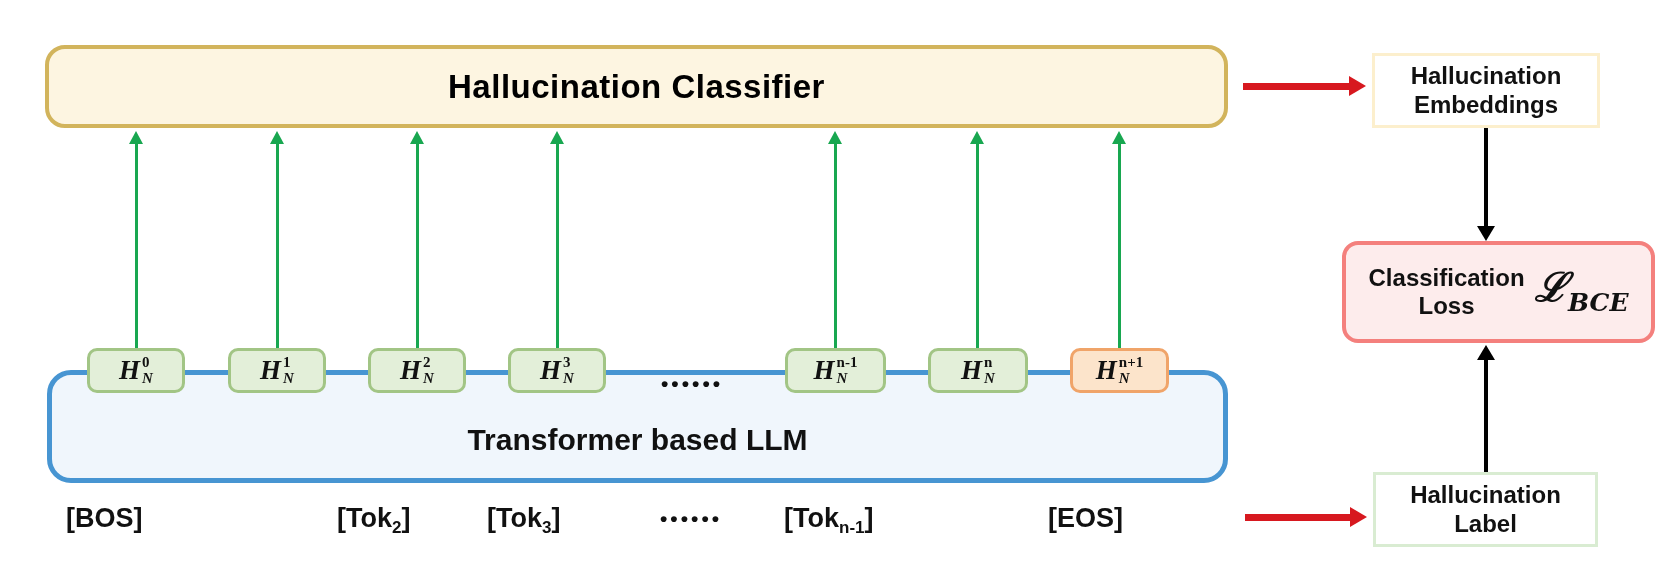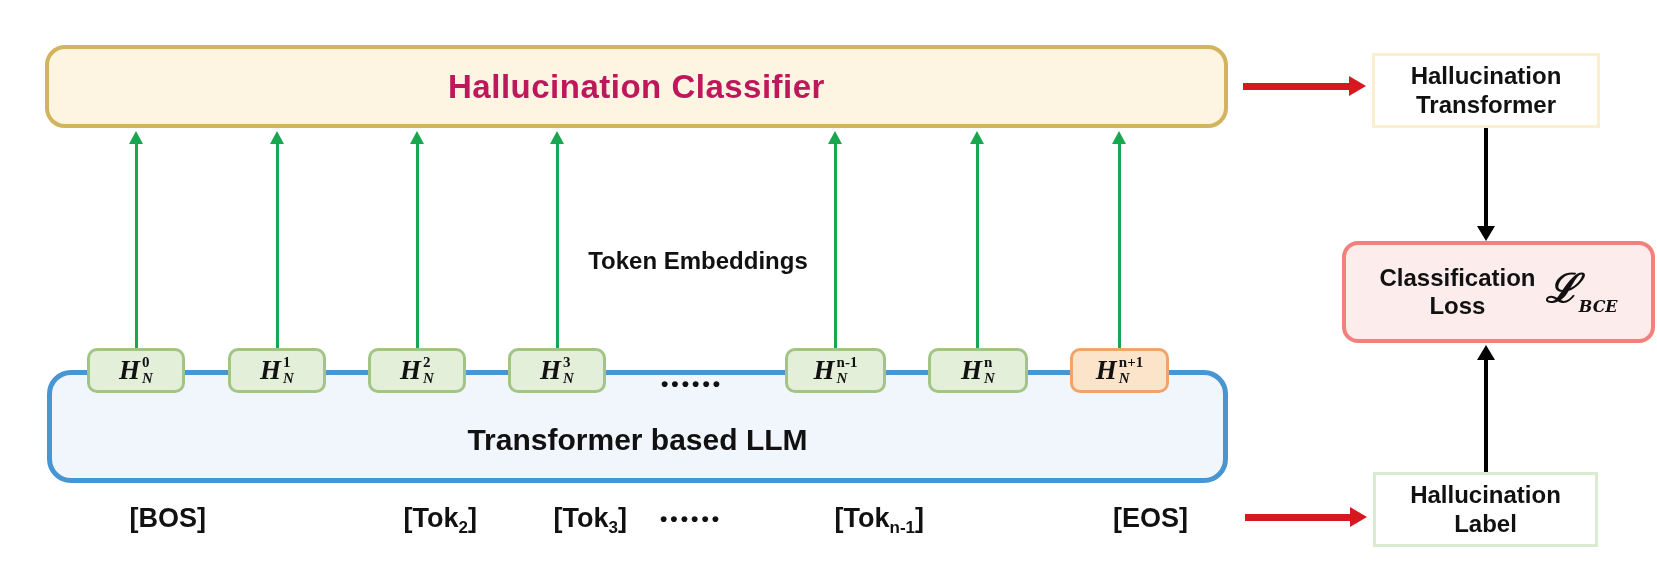--- a/index.html
+++ b/index.html
@@ -3,21 +3,21 @@
 <meta charset="utf-8">
 <style>
   html,body{margin:0;padding:0;background:#ffffff;}
   #canvas{position:relative;width:1657px;height:576px;background:#ffffff;overflow:hidden;
           font-family:"Liberation Sans",sans-serif;}
 
   
   .classifier{position:absolute;left:45px;top:45px;width:1183px;height:83px;
     background:#fdf5e1;border:4px solid #d2b45c;border-radius:20px;box-sizing:border-box;
     display:flex;align-items:center;justify-content:center;}
-  .classifier .txt{font-size:33px;font-weight:bold;color:#be185d;letter-spacing:0.5px;}
+  .classifier .txt{font-size:33px;font-weight:bold;color:#000000;letter-spacing:0.5px;}
 
   
   .llm{position:absolute;left:47px;top:370px;width:1181px;height:113px;
     background:#f0f6fc;border:5px solid #4795d2;border-radius:24px;box-sizing:border-box;
     display:flex;align-items:center;justify-content:center;}
   .llm .txt{font-size:30px;font-weight:bold;color:#111;padding-top:26px;}
 
   
   .hbox{position:absolute;top:348px;height:45px;width:98px;box-sizing:border-box;
     border-radius:10px;display:flex;align-items:center;justify-content:center;
@@ -27,21 +27,21 @@
     font-size:27px;color:#111;line-height:1;}
   .supsub{display:inline-flex;flex-direction:column;align-items:flex-start;margin-left:2px;
     font-family:"Liberation Serif",serif;font-weight:bold;font-size:15px;line-height:1;color:#111;}
   .supsub .sup{margin-bottom:1px;}
   .supsub .sub{font-style:italic;}
 
   
   .dots{position:absolute;font-weight:bold;color:#111;font-size:21px;letter-spacing:3px;}
 
   
-  .token{position:absolute;top:503px;width:140px;text-align:right;
+  .token{position:absolute;top:503px;width:140px;text-align:left;
     font-size:27px;font-weight:bold;color:#111;white-space:nowrap;}
   .token .tsub{font-size:17px;vertical-align:-6px;}
 
   
   .emb-label{position:absolute;left:578px;top:247px;width:240px;text-align:center;
     font-size:24px;font-weight:bold;color:#111;}
 
   
   .garrow{position:absolute;top:131px;width:14px;display:flex;flex-direction:column;align-items:center;}
   .garrow .head{width:0;height:0;border-left:7px solid transparent;border-right:7px solid transparent;
@@ -69,21 +69,21 @@
   .rbox.prob{left:1372px;top:53px;width:228px;height:75px;border:3px solid #fcefcd;}
   .rbox.label{left:1373px;top:472px;width:225px;height:75px;border:3px solid #d9ecd2;}
   .loss{position:absolute;left:1342px;top:241px;width:313px;height:102px;box-sizing:border-box;
     background:#fdecec;border:4px solid #f4807d;border-radius:16px;
     display:flex;align-items:center;justify-content:center;gap:10px;}
   .loss .lines{display:flex;flex-direction:column;align-items:center;
     font-size:24px;font-weight:bold;color:#111;line-height:1.15;}
   .loss .sym{font-family:"DejaVu Serif","Liberation Serif",serif;font-style:italic;font-weight:bold;
     font-size:40px;color:#111;line-height:1;}
   .loss .symsub{font-family:"DejaVu Serif","Liberation Serif",serif;font-style:italic;font-weight:bold;
-    font-size:16px;color:#111;vertical-align:-10px;}
+    font-size:25px;color:#111;vertical-align:-10px;}
 </style>
 </head>
 <body>
 
 <div id="canvas">
 
   <div class="classifier">
     <span class="txt">Hallucination Classifier</span>
   </div>
 
@@ -109,21 +109,20 @@
     </div>
   <div class="garrow" style="left:970px">
       <div class="head"></div>
       <div class="shaft"></div>
     </div>
   <div class="garrow" style="left:1112px">
       <div class="head"></div>
       <div class="shaft"></div>
     </div>
 
-  <div class="emb-label">Token Embeddings</div>
 
   <div class="llm">
     <span class="txt">Transformer based LLM</span>
   </div>
 
   <div class="hbox" style="left:87px">
     <span class="hvar">H</span>
     <span class="supsub">
         <span class="sup">0</span>
         <span class="sub">N</span>
@@ -186,21 +185,21 @@
     <div class="head"></div>
   </div>
 
   <div class="rarrow" style="left:1245px;top:507px">
     <div class="shaft" style="width:105px"></div>
     <div class="head"></div>
   </div>
 
   <div class="rbox prob">
     <span>Hallucination</span>
-    <span>Transformer</span>
+    <span>Embeddings</span>
   </div>
 
   <div class="barrow" style="left:1477px;top:128px">
     <div class="shaft" style="height:98px"></div>
     <div class="head-down"></div>
   </div>
 
   <div class="loss">
     <div class="lines">
       <span>Classification</span>

